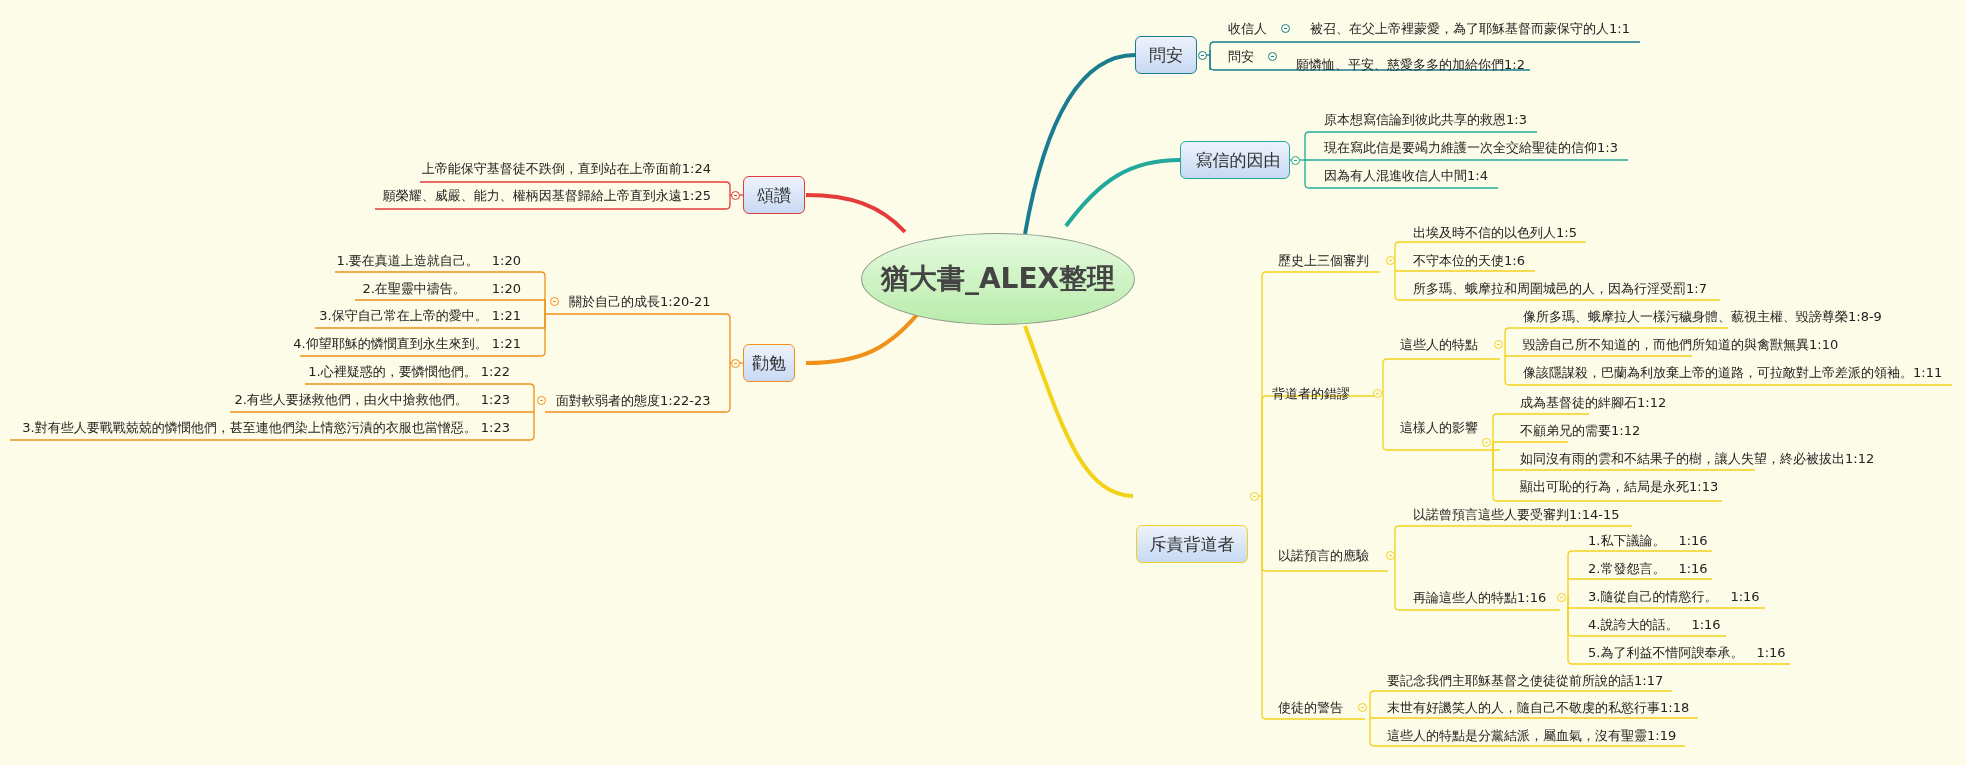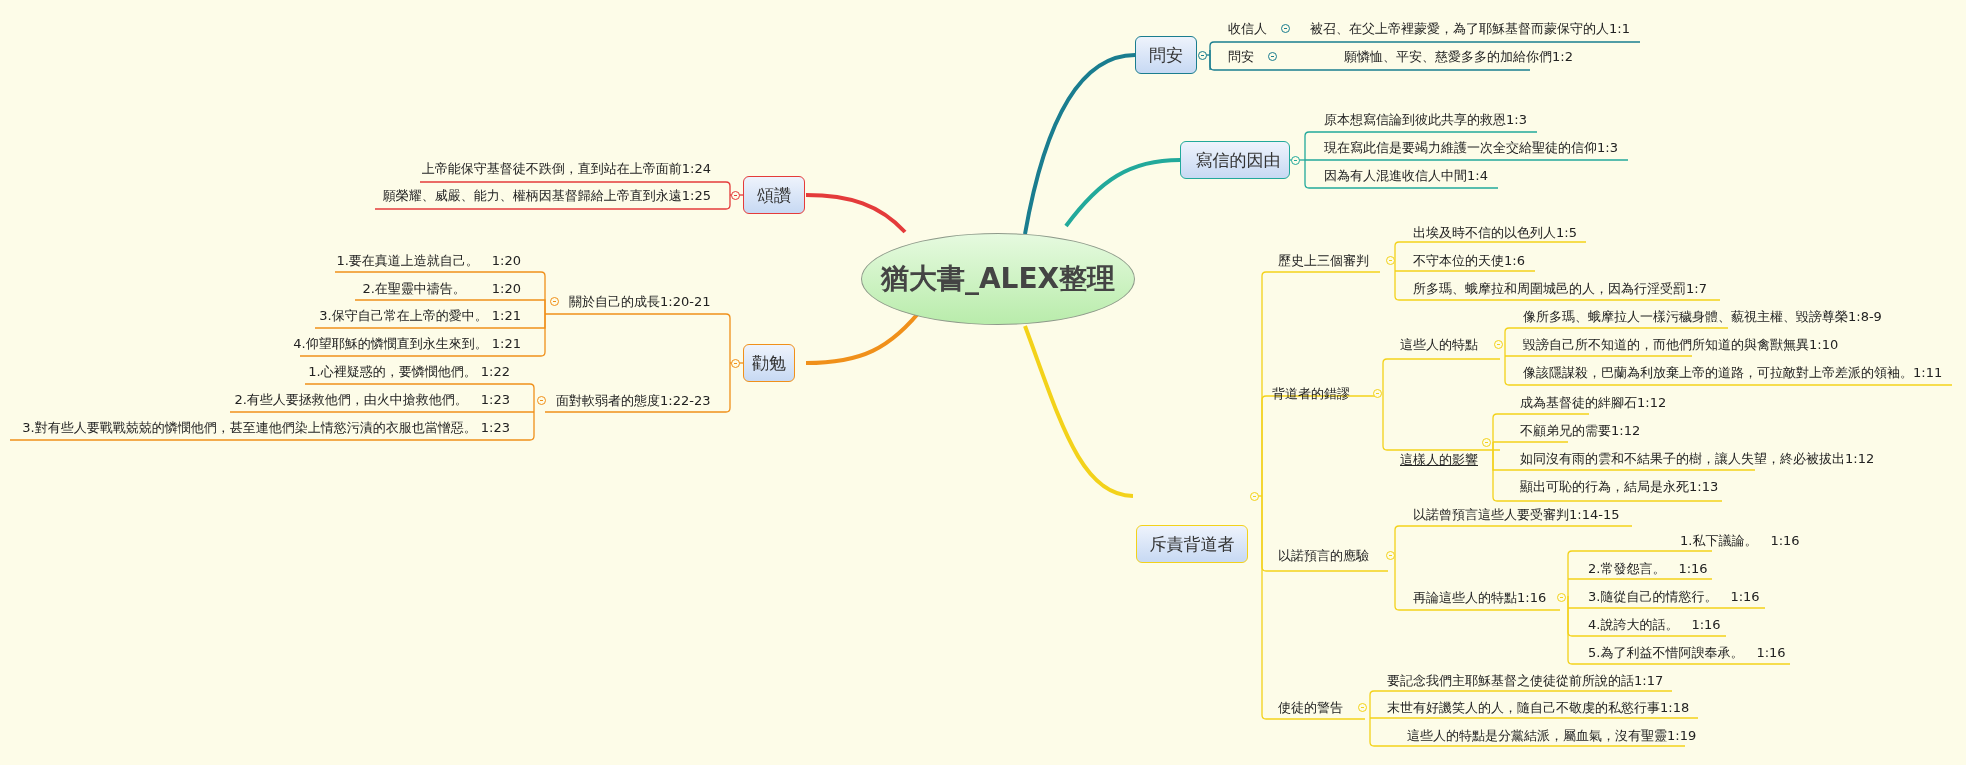--- a/index.html
+++ b/index.html
@@ -104,21 +104,21 @@
 
 <div class="central">猶大書_ALEX整理</div>
 
 <div class="topic t-teal" style="left:1135px;top:36px;width:62px;">問安</div>
 <div class="tog" style="left:1198px;top:51px;color:#1a7d8f;border:1px solid #1a7d8f;"></div>
 <div class="lbl" style="left:1228px;top:21px;">收信人</div>
 <div class="tog" style="left:1281px;top:24px;color:#1a7d8f;border:1px solid #1a7d8f;"></div>
 <div class="lbl" style="left:1310px;top:21px;">被召、在父上帝裡蒙愛，為了耶穌基督而蒙保守的人1:1</div>
 <div class="lbl" style="left:1228px;top:49px;">問安</div>
 <div class="tog" style="left:1268px;top:52px;color:#1a7d8f;border:1px solid #1a7d8f;"></div>
-<div class="lbl" style="left:1296px;top:49px;margin-left:48px;">願憐恤、平安、慈愛多多的加給你們1:2</div>
+<div class="lbl" style="left:1296px;top:57px;">願憐恤、平安、慈愛多多的加給你們1:2</div>
 
 <div class="topic t-cyan" style="left:1180px;top:141px;width:110px;padding-left:6px;">寫信的因由</div>
 <div class="tog" style="left:1291px;top:156px;color:#22a99b;border:1px solid #22a99b;"></div>
 <div class="lbl" style="left:1324px;top:112px;">原本想寫信論到彼此共享的救恩1:3</div>
 <div class="lbl" style="left:1324px;top:140px;">現在寫此信是要竭力維護一次全交給聖徒的信仰1:3</div>
 <div class="lbl" style="left:1324px;top:168px;">因為有人混進收信人中間1:4</div>
 
 <div class="topic t-red" style="left:743px;top:176px;width:62px;">頌讚</div>
 <div class="tog" style="left:731px;top:191px;color:#e43b3b;border:1px solid #e43b3b;"></div>
 <div class="lbl r" style="right:1255px;top:161px;">上帝能保守基督徒不跌倒，直到站在上帝面前1:24</div>
@@ -147,35 +147,35 @@
 <div class="lbl" style="left:1413px;top:253px;">不守本位的天使1:6</div>
 <div class="lbl" style="left:1413px;top:281px;">所多瑪、蛾摩拉和周圍城邑的人，因為行淫受罰1:7</div>
 
 <div class="lbl" style="left:1272px;top:386px;">背道者的錯謬</div>
 <div class="tog" style="left:1373px;top:389px;color:#f3d21a;border:1px solid #f3d21a;"></div>
 <div class="lbl" style="left:1400px;top:337px;">這些人的特點</div>
 <div class="tog" style="left:1494px;top:340px;color:#f3d21a;border:1px solid #f3d21a;"></div>
 <div class="lbl" style="left:1523px;top:309px;">像所多瑪、蛾摩拉人一樣污穢身體、藐視主權、毀謗尊榮1:8-9</div>
 <div class="lbl" style="left:1523px;top:337px;">毀謗自己所不知道的，而他們所知道的與禽獸無異1:10</div>
 <div class="lbl" style="left:1523px;top:365px;">像該隱謀殺，巴蘭為利放棄上帝的道路，可拉敵對上帝差派的領袖。1:11</div>
-<div class="lbl" style="left:1400px;top:452px;text-decoration:underline;">這樣人的影響</div>
+<div class="lbl" style="left:1400px;top:420px;">這樣人的影響</div>
 <div class="tog" style="left:1482px;top:438px;color:#f3d21a;border:1px solid #f3d21a;"></div>
 <div class="lbl" style="left:1520px;top:395px;">成為基督徒的絆腳石1:12</div>
 <div class="lbl" style="left:1520px;top:423px;">不顧弟兄的需要1:12</div>
 <div class="lbl" style="left:1520px;top:451px;">如同沒有雨的雲和不結果子的樹，讓人失望，終必被拔出1:12</div>
 <div class="lbl" style="left:1520px;top:479px;">顯出可恥的行為，結局是永死1:13</div>
 
 <div class="lbl" style="left:1278px;top:548px;">以諾預言的應驗</div>
 <div class="tog" style="left:1386px;top:551px;color:#f3d21a;border:1px solid #f3d21a;"></div>
 <div class="lbl" style="left:1413px;top:507px;">以諾曾預言這些人要受審判1:14-15</div>
 <div class="lbl" style="left:1413px;top:590px;">再論這些人的特點1:16</div>
 <div class="tog" style="left:1557px;top:593px;color:#f3d21a;border:1px solid #f3d21a;"></div>
-<div class="lbl" style="left:1680px;top:533px;">1.私下議論。　1:16</div>
+<div class="lbl" style="left:1588px;top:533px;">1.私下議論。　1:16</div>
 <div class="lbl" style="left:1588px;top:561px;">2.常發怨言。　1:16</div>
 <div class="lbl" style="left:1588px;top:589px;">3.隨從自己的情慾行。　1:16</div>
 <div class="lbl" style="left:1588px;top:617px;">4.說誇大的話。　1:16</div>
 <div class="lbl" style="left:1588px;top:645px;">5.為了利益不惜阿諛奉承。　1:16</div>
 
 <div class="lbl" style="left:1278px;top:700px;">使徒的警告</div>
 <div class="tog" style="left:1358px;top:703px;color:#f3d21a;border:1px solid #f3d21a;"></div>
 <div class="lbl" style="left:1387px;top:673px;">要記念我們主耶穌基督之使徒從前所說的話1:17</div>
 <div class="lbl" style="left:1387px;top:700px;">末世有好譏笑人的人，隨自己不敬虔的私慾行事1:18</div>
-<div class="lbl" style="left:1387px;top:728px;margin-left:20px;">這些人的特點是分黨結派，屬血氣，沒有聖靈1:19</div>
+<div class="lbl" style="left:1387px;top:728px;">這些人的特點是分黨結派，屬血氣，沒有聖靈1:19</div>
 
 </body></html>

